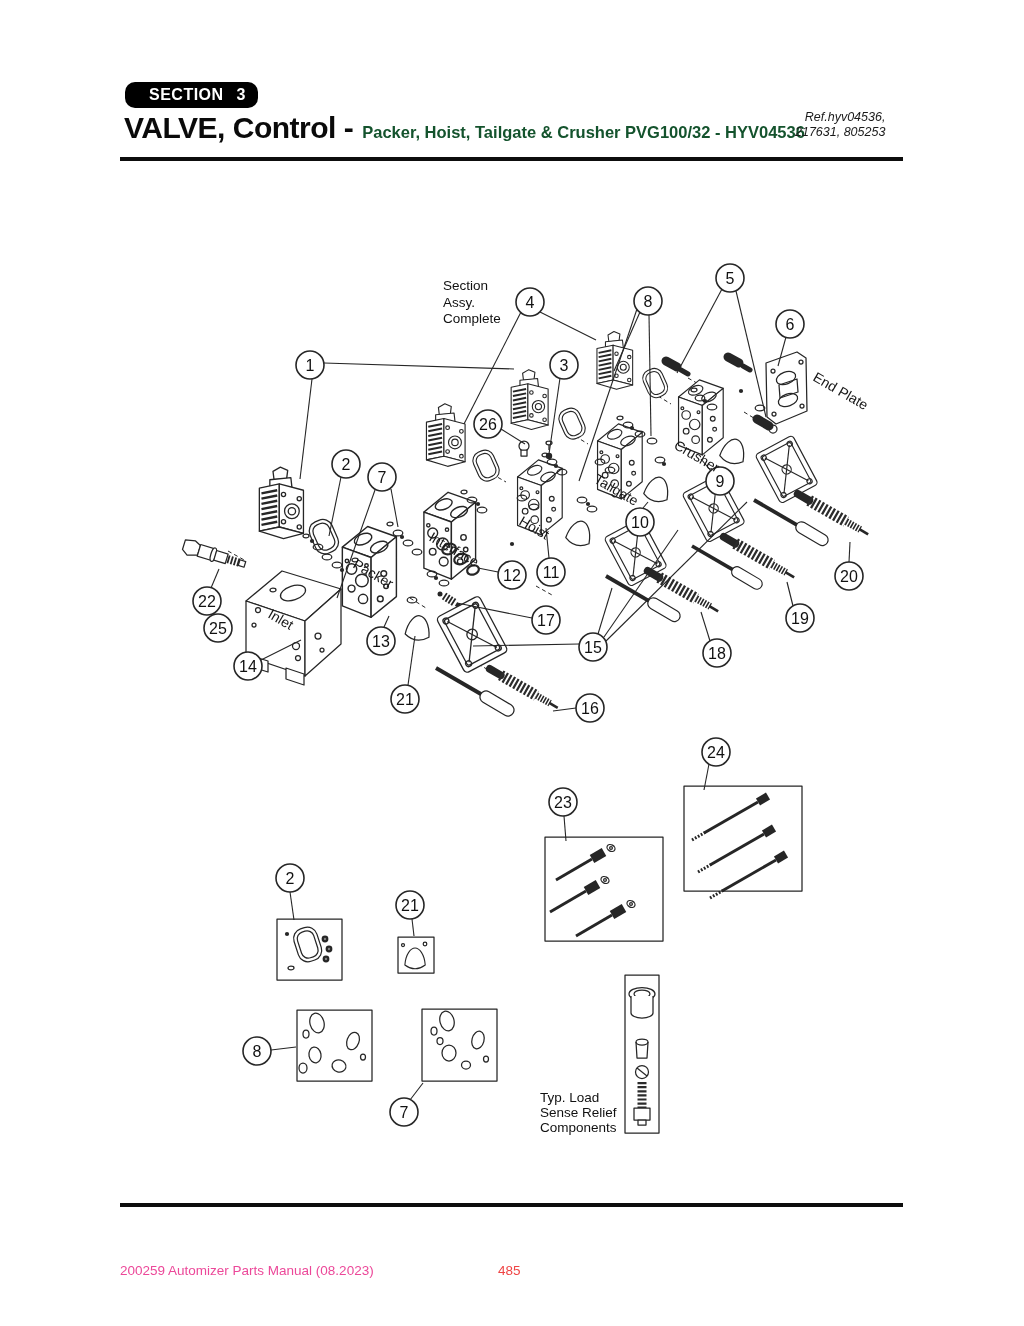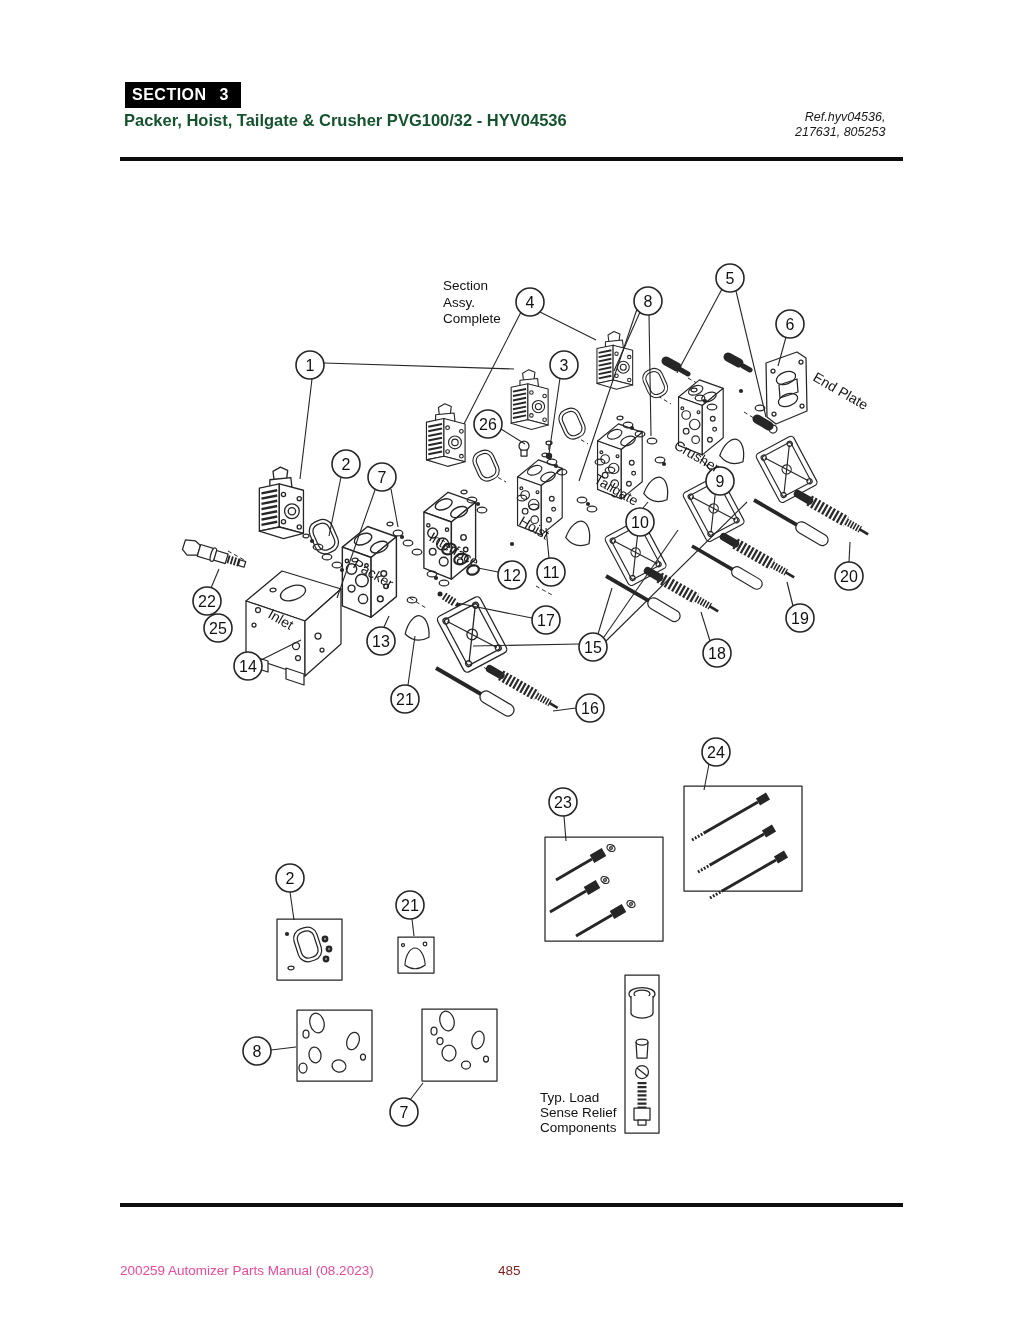--- a/index.html
+++ b/index.html
@@ -1,27 +1,27 @@
 <!DOCTYPE html>
 <html><head>
 <meta charset="utf-8">
 <style>
   html,body{margin:0;padding:0;background:#888;}
   .page{position:relative;width:1024px;height:1326px;background:#ffffff;margin:0 auto;
         font-family:"Liberation Sans",sans-serif;overflow:hidden;}
   .abs{position:absolute;}
   .badge{left:125px;top:82px;background:#000;color:#fff;font-size:16px;font-weight:bold;
-         padding:4px 12px 4px 7px;letter-spacing:.5px;word-spacing:8px;}
+         padding:4px 12px 4px 24px;letter-spacing:.5px;word-spacing:8px;border-radius:10px;}
   .titlerow{left:124px;top:111px;display:flex;align-items:baseline;gap:9px;white-space:nowrap;}
   .title{font-size:30px;font-weight:bold;color:#0a0a0a;letter-spacing:-.5px;}
   .subtitle{font-size:16.5px;font-weight:bold;color:#14532d;}
   .refbox{left:795px;top:110px;font-size:12.5px;font-style:italic;color:#1a1a1a;line-height:15px;text-align:right;}
   .rule{left:120px;width:783px;height:4px;background:#0d0d0d;}
   .footer-left{left:120px;top:1263px;font-size:13.5px;color:#ec4899;}
-  .footer-page{left:498px;top:1263px;font-size:13.5px;color:#7f1d1d;}
+  .footer-page{left:498px;top:1263px;font-size:13.5px;color:#ef4444;}
   
   #dia path,#dia rect,#dia ellipse,#dia circle,#dia line,#dia polygon{
     stroke:#262626;stroke-width:1.25;fill:none;stroke-linejoin:round;}
   #dia .wf{fill:#ffffff;}
   #dia .df{fill:#262626;stroke:none;}
   #dia .ldr{stroke:#262626;stroke-width:1.1;}
   #dia .cball{fill:#fff;stroke:#262626;stroke-width:1.6;}
   #dia .cnum{font:16px "Liberation Sans",sans-serif;fill:#111;text-anchor:middle;stroke:none;}
   #dia .slabel{font:14px "Liberation Sans",sans-serif;fill:#161616;stroke:none;}
   #dia .note{font:13.5px "Liberation Sans",sans-serif;fill:#111;stroke:none;}
@@ -33,20 +33,21 @@
   #dia .sw5{stroke-width:5;} #dia .sw8{stroke-width:8;} #dia .sw9{stroke-width:9;}
   #dia .cap{stroke-linecap:round;}
 </style>
 </head>
 <body>
 
 <div class="page">
 
   <div class="abs badge">SECTION 3</div>
   <div class="abs titlerow">
+    <span class="title">VALVE, Control -</span>
     <span class="subtitle">Packer, Hoist, Tailgate &amp; Crusher PVG100/32 - HYV04536</span>
   </div>
   <div class="abs refbox">
     <div>Ref.hyv04536,</div>
     <div>217631, 805253</div>
   </div>
   <div class="abs rule" style="top:157px"></div>
   <div class="abs rule" style="top:1203px"></div>
   <div class="abs footer-left">200259 Automizer Parts Manual (08.2023)</div>
   <div class="abs footer-page">485</div>

